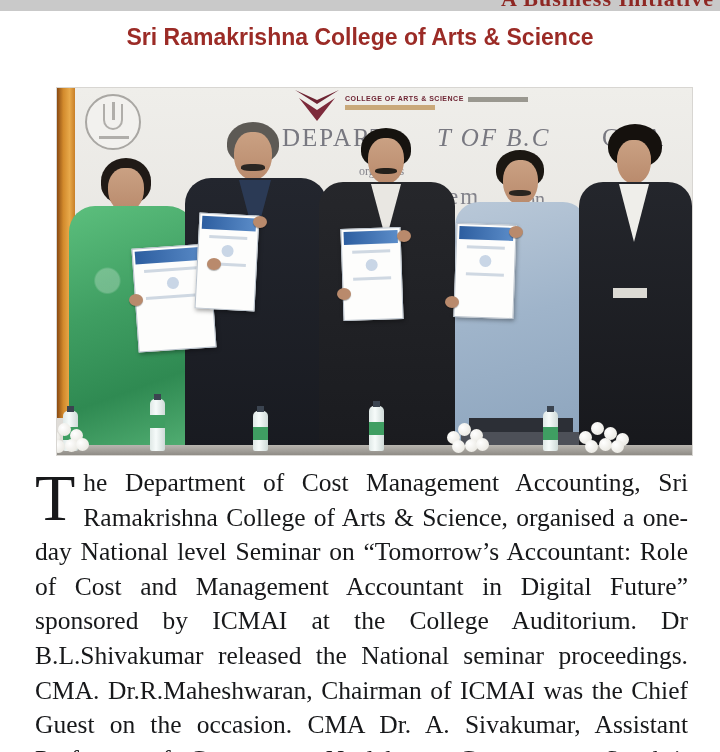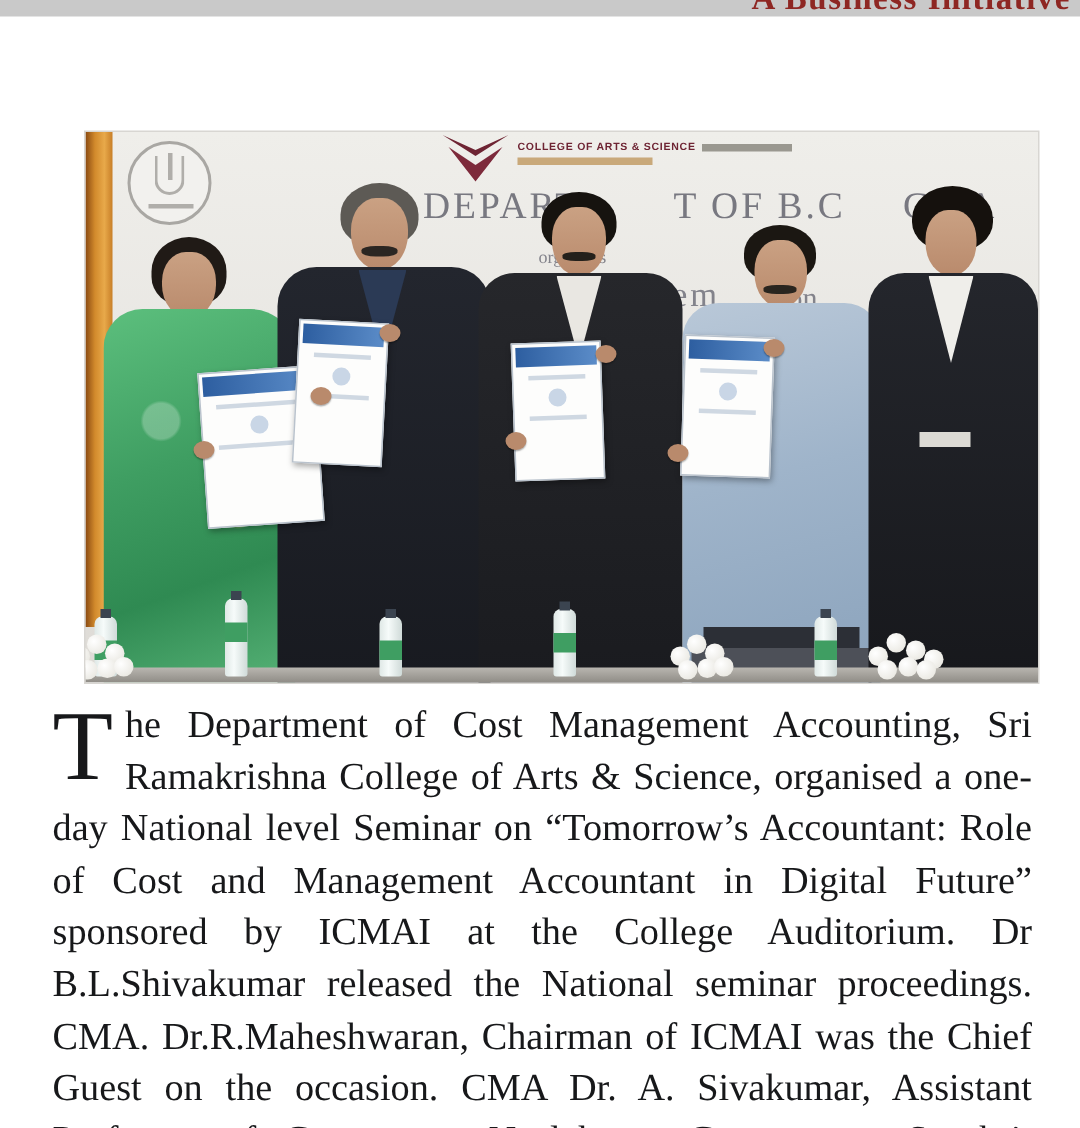--- a/index.html
+++ b/index.html
@@ -80,20 +80,21 @@
 </head>
 <body>
 
 <div class="page">
 
   <div class="top-strip">
     <span class="clipped">A Business Initiative</span>
   </div>
 
   <div class="headline">
+    <div>Sri Ramakrishna College of Arts &amp; Science</div>
   </div>
 
   <div class="photo">
 
     <div class="orange-strip"></div>
 
     <div class="emblem">
       <div class="inner"></div>
       <div class="bar"></div>
       <div class="base"></div>
@@ -104,21 +105,21 @@
         <path d="M2 2 L24 16 L46 2 L24 12 Z" fill="#6e2433"></path>
         <path d="M6 10 L24 22 L42 10 L24 33 Z" fill="#7d2a3b"></path>
       </svg>
     </div>
     <div class="college-text">
       <span>COLLEGE OF ARTS &amp; SCIENCE</span><span class="tail"></span>
       <div class="sub"></div>
     </div>
 
     <span class="dept-text" style="left:225px;">DEPART</span>
-    <span class="dept-text" style="left:392px;">T OF B.C</span>
+    <span class="dept-text" style="left:380px;font-style:italic;">T OF B.C</span>
     <span class="dept-text" style="left:545px;">CMA</span>
     <span class="frag-sm" style="left:302px; top:76px; font-size:12px;">organises</span>
     <span class="frag-sm" style="left:282px; top:98px; font-size:22px;">D</span>
     <span class="frag-sm" style="left:360px; top:96px; font-size:23px; letter-spacing:2px;">l Sem</span>
     <span class="frag-sm" style="left:468px; top:100px; font-size:20px;">on</span>
     <span class="frag-sm" style="left:366px; top:200px; font-size:19px;">ut</span>
 
     <div class="person">
       <div class="hair" style="left:44px; top:70px; width:50px; height:46px; background:#201a16;"></div>
       <div class="face" style="left:51px; top:80px; width:36px; height:44px;"></div>

